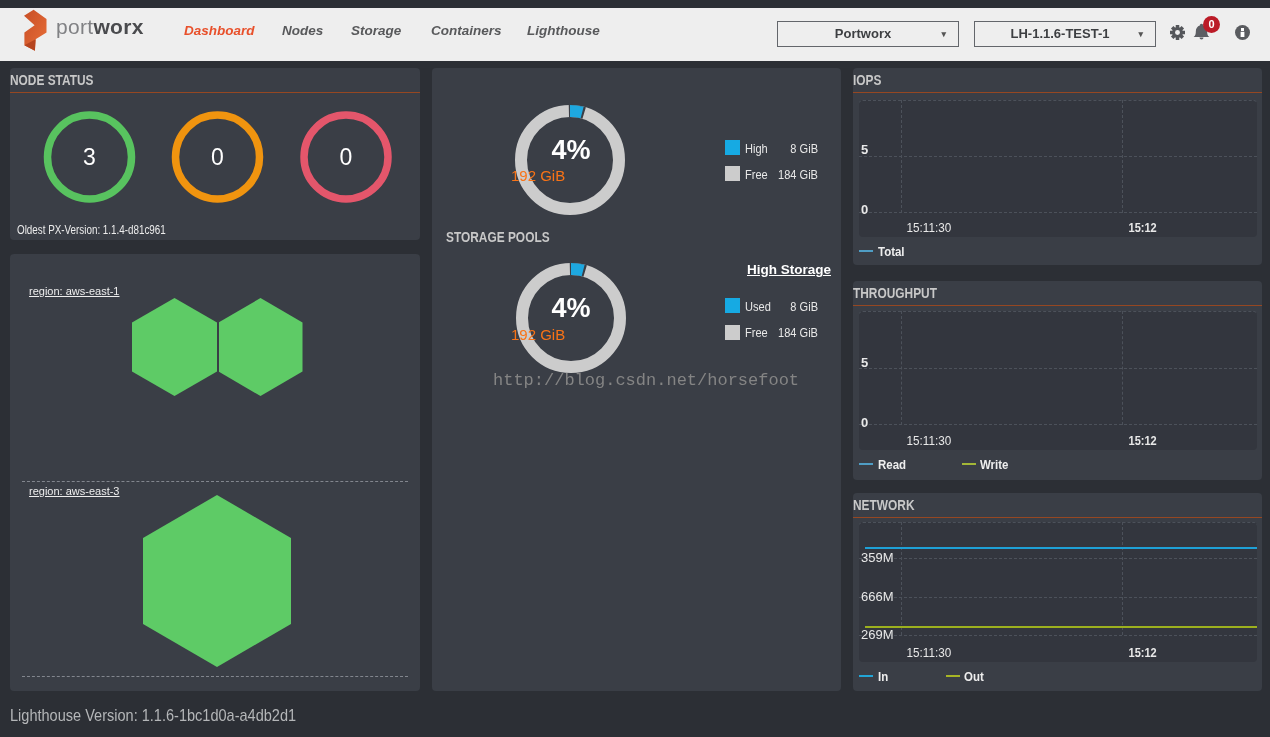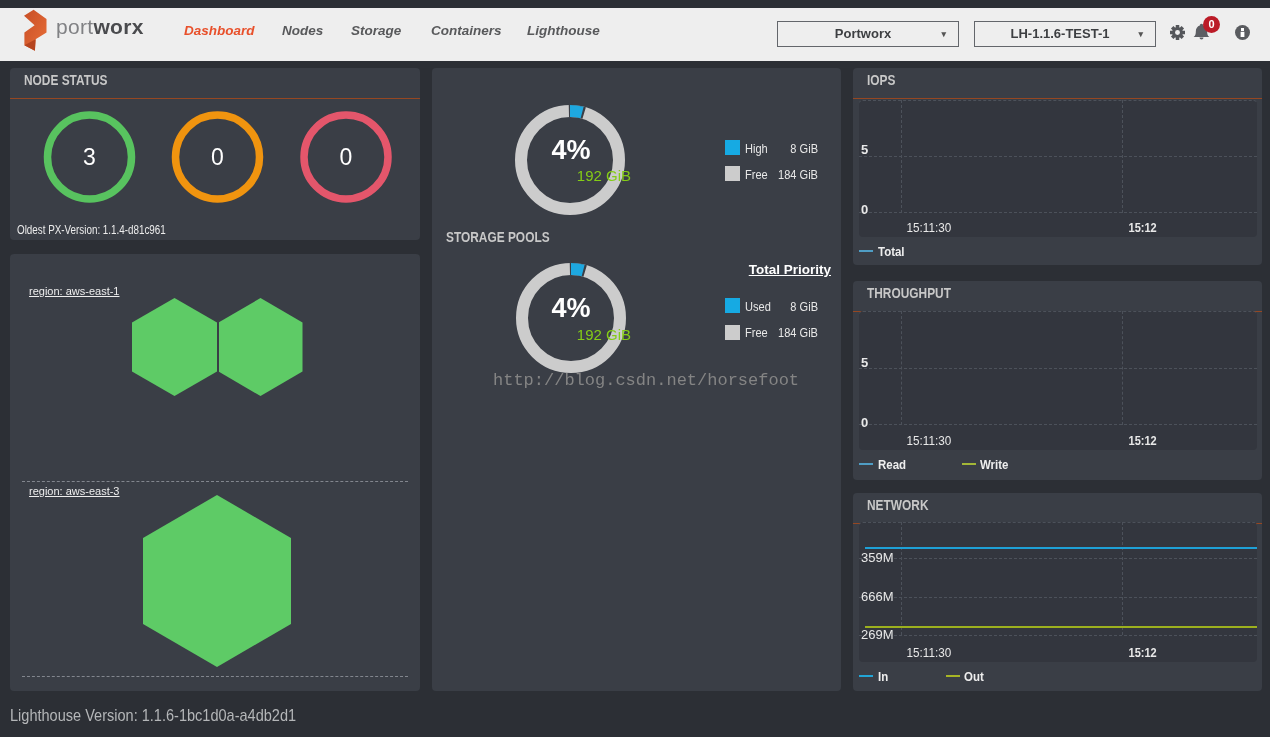--- a/index.html
+++ b/index.html
@@ -11,36 +11,36 @@
 #navbar { position:absolute; left:0; top:8px; width:1270px; height:53px; background:#eeeeee; }
 .brand { position:absolute; left:56px; top:7px; font-size:21px; letter-spacing:0.3px; color:#808184; }
 .brand b { color:#4a4b4e; font-weight:bold; }
 .navlink { position:absolute; top:15px; font-size:13.5px; font-weight:bold; color:#58595b;font-style:italic; }
 .navlink.active { color:#e8502b; }
 .dd { position:absolute; top:13px; height:26px; border:1px solid #63666b; font-size:13px; font-weight:bold; color:#3d3f42; text-align:center; line-height:24px; padding-right:10px; }
 .dd .arr { position:absolute; right:12px; top:0px; font-size:9px; color:#555; }
 
 
 .panel { position:absolute; background:#3a3e46; border-radius:4px; }
-.phead { position:absolute; left:0; top:0; right:0; height:31px; border-bottom:1px solid #954722; color:#c8c8c8; font-size:14px; font-weight:bold; line-height:25px; padding-left:14px; }
+.phead { position:absolute; left:0; top:0; right:0; height:25px; border-bottom:1px solid #954722; color:#c8c8c8; font-size:14px; font-weight:bold; line-height:25px; }
 .pt { display:inline-block; transform:scaleX(0.85); transform-origin:left center; }
 
 
 .chart { position:absolute; background:#33363e; border-top:1px dashed #4c515a; border-radius:4px; }
 .hgrid { position:absolute; border-top:1px dashed #4c515a; height:0; }
 .vgrid { position:absolute; border-left:1px dashed #4c515a; width:0; }
 .ylab { position:absolute; color:#e8e8e8; font-size:13px; font-weight:bold; }
 .xlab { position:absolute; color:#e8e8e8; font-size:13px; transform:scaleX(0.9); transform-origin:center center; }
 .xlab.b { font-weight:bold; transform:scaleX(0.85); }
 .leg { position:absolute; color:#eeeeee; font-size:13.5px; font-weight:bold; transform:scaleX(0.85); transform-origin:left center; }
 .dash { position:absolute; width:14px; height:2px; }
 
 
 .dval { position:absolute; width:120px; text-align:center; color:#fff; font-size:27px; font-weight:bold; line-height:31px; }
-.dsub { position:absolute; width:120px; text-align:right; color:#84cc16; font-size:15px; line-height:17px; }
+.dsub { position:absolute; width:120px; text-align:left; color:#f97316; font-size:15px; line-height:17px; }
 .lsq { position:absolute; width:15px; height:15px; }
 .ltext { position:absolute; color:#e8e8e8; font-size:13px; transform:scaleX(0.85); transform-origin:left center; }
 .lnum { position:absolute; color:#e8e8e8; font-size:13px; text-align:right; width:60px; transform:scaleX(0.85); transform-origin:right center; }
 
 .hex { position:absolute; background:#5ecb66; clip-path:polygon(50% 0, 100% 25%, 100% 75%, 50% 100%, 0 75%, 0 25%); }
 .region { position:absolute; color:#ededed; font-size:11px; text-decoration:underline; }
 .dashsep { position:absolute; border-top:1px dashed #82868e; height:0; }
 </style>
 </head>
 <body>
@@ -130,21 +130,21 @@
 
   <div class="abs" style="left:14px;top:161px;color:#c8c8c8;font-size:14px;font-weight:bold;transform:scaleX(0.85);transform-origin:left center">STORAGE POOLS</div>
 
   <svg class="abs" style="left:83px;top:194px" width="112" height="112" viewBox="0 0 112 112">
     <circle cx="56" cy="56" r="49" fill="none" stroke="#cccccc" stroke-width="12"></circle>
     <circle cx="56" cy="56" r="49" fill="none" stroke="#3a3e46" stroke-width="12" stroke-dasharray="15.5 292.4" transform="rotate(-91.3 56 56)"></circle>
     <circle cx="56" cy="56" r="49" fill="none" stroke="#1ea8e0" stroke-width="12" stroke-dasharray="12.3 295.6" transform="rotate(-90 56 56)"></circle>
   </svg>
   <div class="dval" style="left:79px;top:225px">4%</div>
   <div class="dsub" style="left:79px;top:258px">192 GiB</div>
-  <div class="abs" style="left:250px;top:194px;width:149px;text-align:right;color:#fff;font-size:13.5px;font-weight:bold;text-decoration:underline">Total Priority</div>
+  <div class="abs" style="left:250px;top:194px;width:149px;text-align:right;color:#fff;font-size:13.5px;font-weight:bold;text-decoration:underline">High Storage</div>
   <div class="lsq" style="left:292.5px;top:230px;background:#16aae3"></div>
   <div class="ltext" style="left:312.5px;top:231px">Used</div>
   <div class="lnum" style="left:326px;top:231px">8 GiB</div>
   <div class="lsq" style="left:292.5px;top:257px;background:#cccccc"></div>
   <div class="ltext" style="left:312.5px;top:257px">Free</div>
   <div class="lnum" style="left:326px;top:257px">184 GiB</div>
 
   <div class="abs" style="left:61px;top:303px;width:302px;text-align:center;color:#848484;font-size:17px;font-family:'Liberation Mono',monospace">http://blog.csdn.net/horsefoot</div>
 </div>
 

